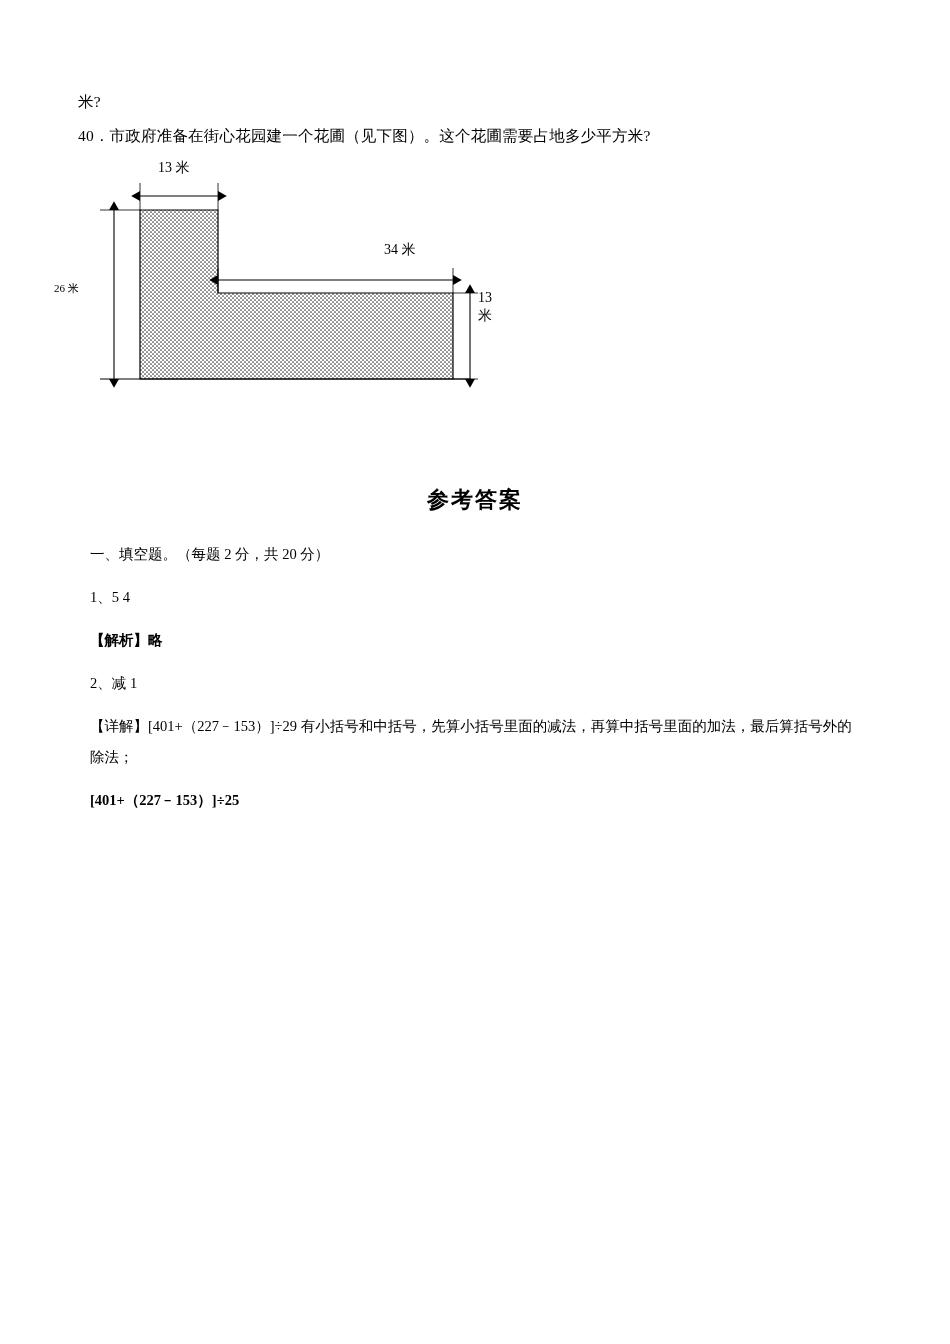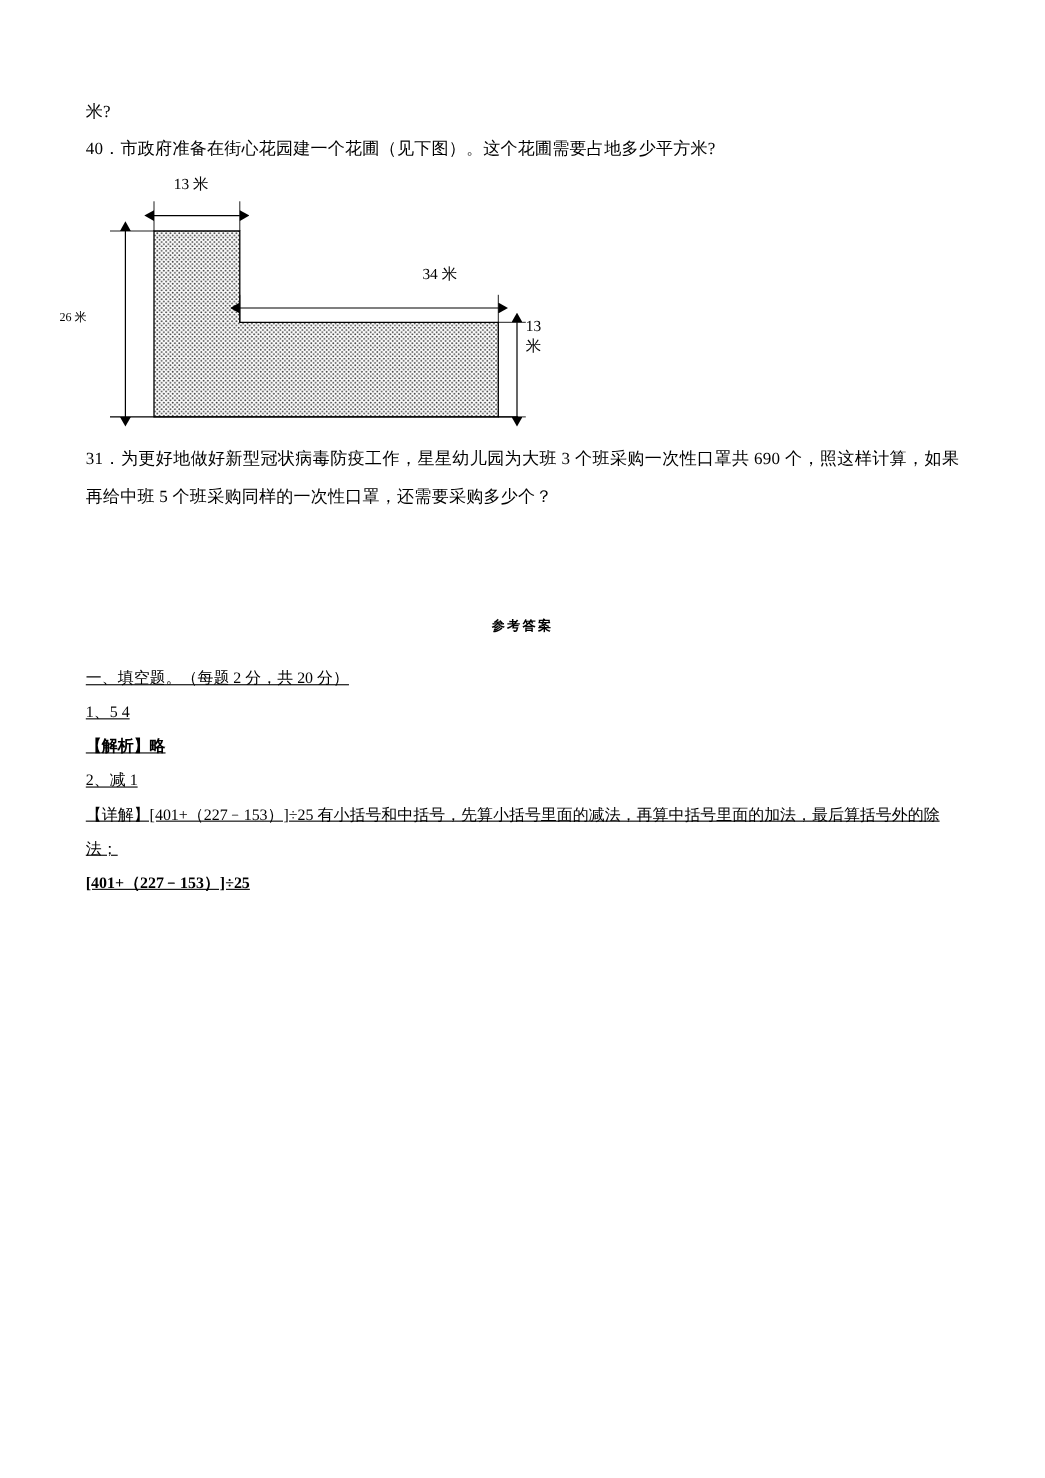--- a/index.html
+++ b/index.html
@@ -45,29 +45,28 @@
     position: absolute;
     left: 0;
     top: 0;
     width: 520px;
     height: 228px;
   }
   
   .answers-title {
     text-align: center;
     font-weight: bold;
-    font-size: 12px;
+    font-size: 22px;
     margin: 92px 0 24px 0;
     letter-spacing: 2px;
   }
   .ans-line {
     font-size: 14.5px;
     line-height: 31px;
-    margin: 0;
-    text-decoration: underline;
+    margin: 12px;
   }
   .bold {
     font-weight: bold;
   }
 </style>
 </head>
 <body>
 
 <div class="page">
 
@@ -116,31 +115,26 @@
     </svg>
 
     <div style="position:absolute;left:80px;top:-4px;font-size:14px;">13 米</div>
     <div style="position:absolute;left:306px;top:78px;font-size:14px;">34 米</div>
     <div style="position:absolute;left:-24px;top:118px;font-size:11px;">26 米</div>
     <div style="position:absolute;left:400px;top:126px;font-size:14px;width:14px;line-height:18px;word-break:break-all;">13 米</div>
   </div>
 
 
 
-  <div class="q-block">
-    <p class="line">
-      <span>31．</span><span>为更好地做好新型冠状病毒防疫工作，星星幼儿园为大班 3 个班采购一次性口罩共 690 个，照这样计算，如果再给中班 5 个班采购同样的一次性口罩，还需要采购多少个？</span>
-    </p>
-  </div>
 
 
   <div class="answers-title">参考答案</div>
 
   <div>
     <p class="ans-line">一、填空题。（每题 2 分，共 20 分）</p>
     <p class="ans-line">1、5    4</p>
     <p class="ans-line bold">【解析】略</p>
     <p class="ans-line">2、减    1</p>
-    <p class="ans-line">【详解】[401+（227﹣153）]÷25 有小括号和中括号，先算小括号里面的减法，再算中括号里面的加法，最后算括号外的除法；</p>
+    <p class="ans-line">【详解】[401+（227﹣153）]÷29 有小括号和中括号，先算小括号里面的减法，再算中括号里面的加法，最后算括号外的除法；</p>
     <p class="ans-line bold">[401+（227﹣153）]÷25</p>
   </div>
 
 </div>
 
 </body></html>

